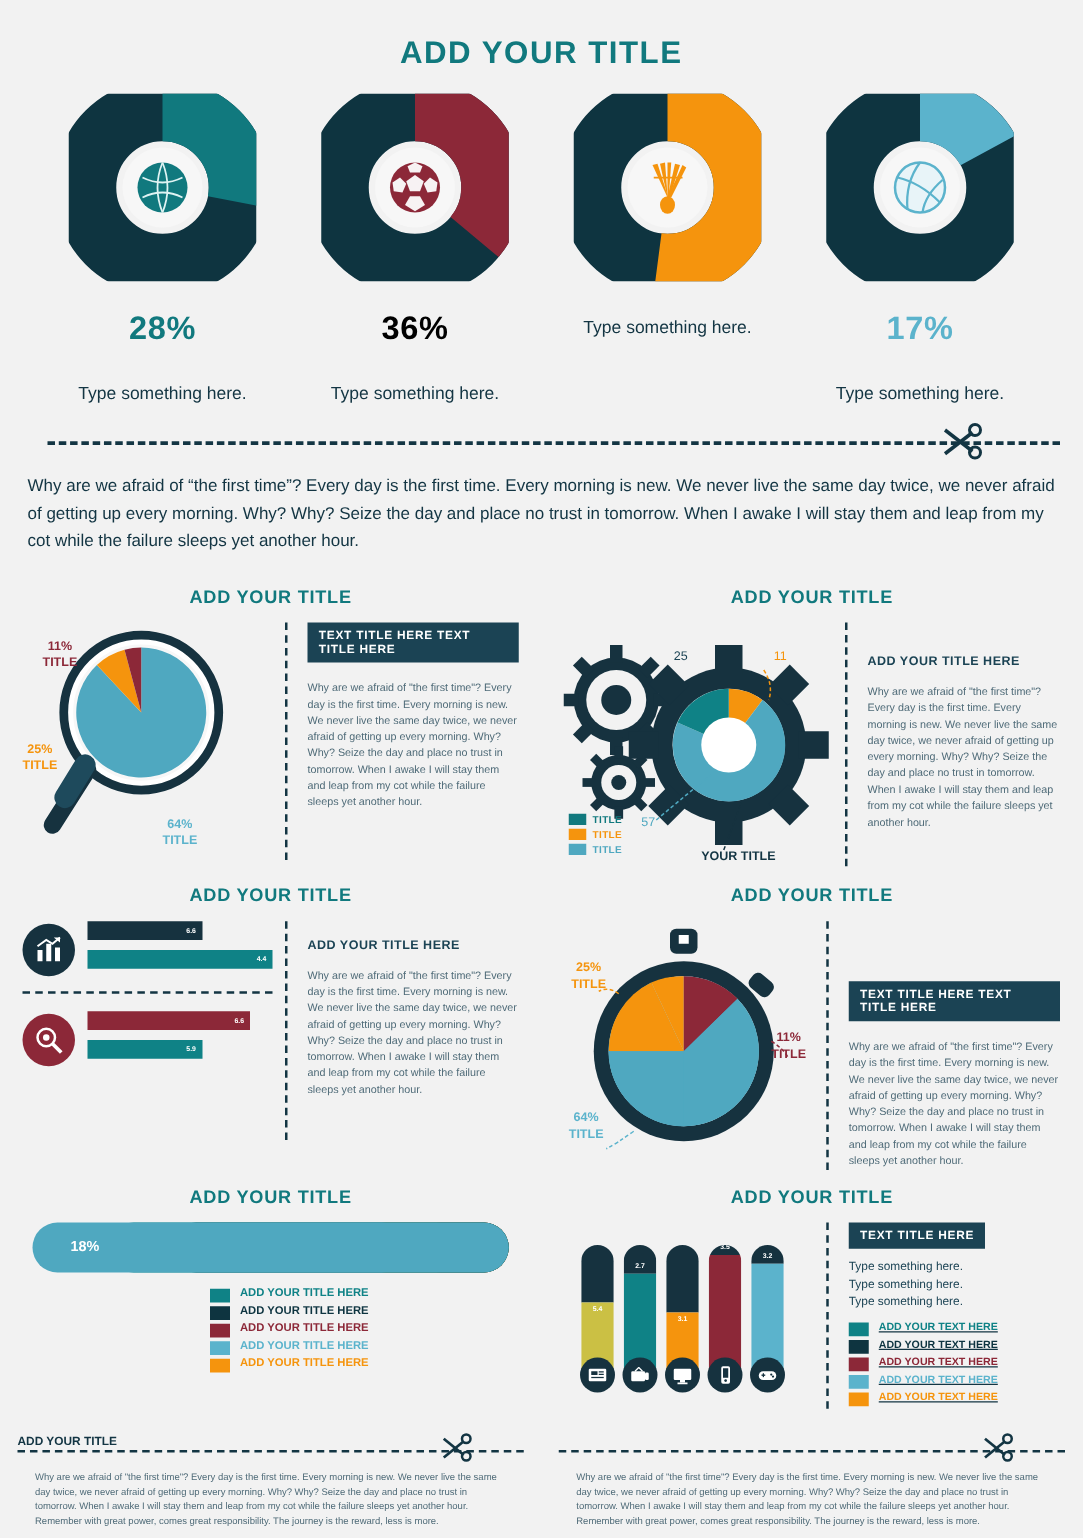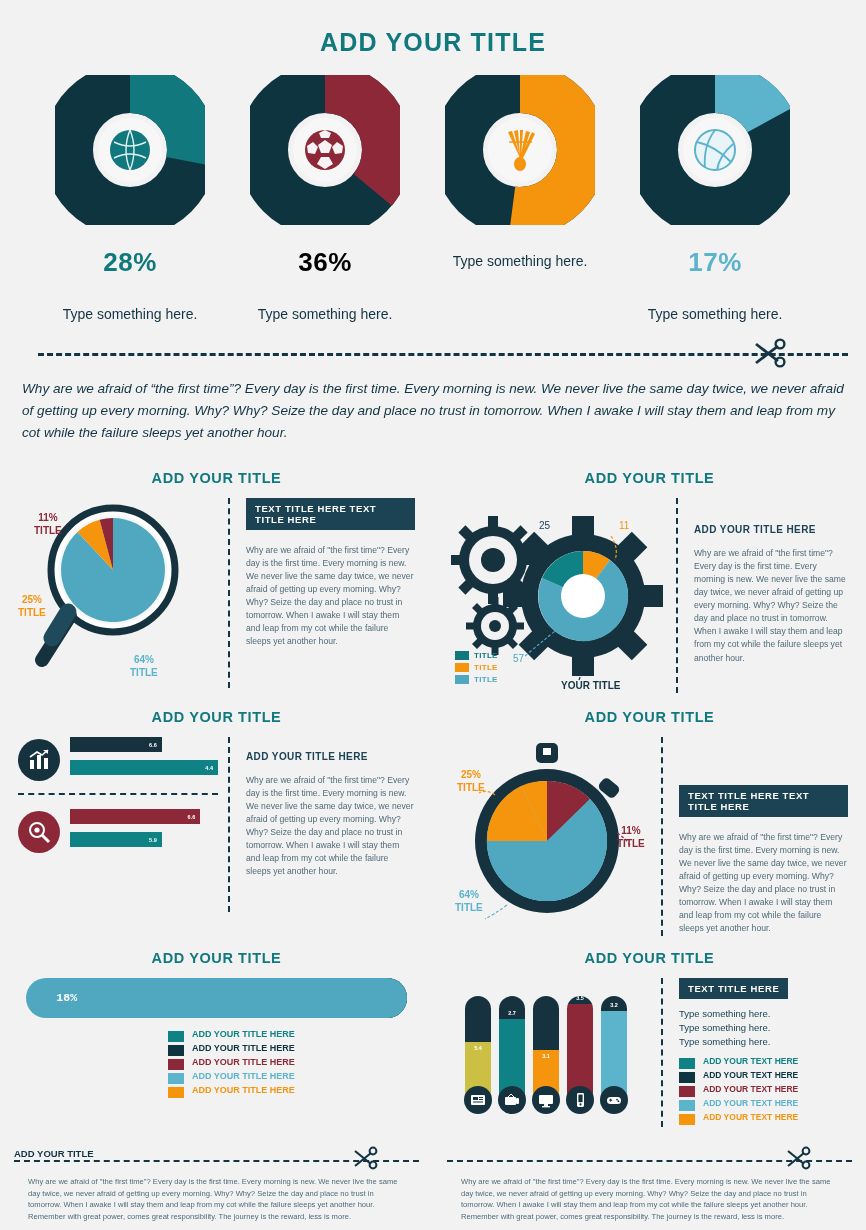--- a/index.html
+++ b/index.html
@@ -18,21 +18,21 @@
     text-align: center;
     font-size: 25px;
     font-weight: bold;
     letter-spacing: 1.2px;
     color: #11797e;
     padding-top: 28px;
   }
 
   
   .donut-row {
-    display: flex; justify-content: flex-start;
+    display: flex; justify-content: space-between;
     padding: 18px 40px 0 40px;
     gap: 15px;
   }
   .donut-cell { width: 180px; text-align: center; }
   .donut-wrap { position: relative; width: 150px; height: 150px; margin: 0 auto; }
   .donut-wrap svg { display: block; }
   .donut-icon {
     position: absolute; left: 50%; top: 50%;
     transform: translate(-50%,-50%);
     width: 64px; height: 64px;
@@ -62,21 +62,20 @@
     position: absolute; top: -6px; right: 60px;
     color: #133543;
   }
 
   
   .intro-para {
     margin: 14px 22px 0 22px;
     font-size: 13.6px;
     line-height: 1.62;
     color: #133543;
-    font-style: italic;
   }
 
   
   .panels { margin-top: 26px; }
   .panel-row { display: flex; }
   .panel { width: 433px; padding: 0 18px; position: relative; }
   .panel-title {
     text-align: center;
     font-size: 14.5px; font-weight: bold;
     color: #11797e; letter-spacing: .6px;
@@ -152,21 +151,21 @@
     border-top: 2px dashed #133543;
     margin: 10px 0 14px 0;
   }
 
   
   .sw-wrap { position: relative; width: 200px; height: 190px; }
 
   
   .stack-panel { width: 433px; padding: 0 18px; }
   .stack-bar {
-    position: relative; height: 40px; margin: 6px 8px 0 8px; font-family: Liberation Mono, monospace;
+    position: relative; height: 40px; margin: 6px 8px 0 8px;
   }
   .seg {
     position: absolute; top: 0; height: 40px;
     border-radius: 20px;
     display: flex; align-items: center; justify-content: center;
     color: #fff; font-size: 11.5px; font-weight: bold;
   }
   .stack-legend {
     margin: 12px 0 0 150px;
   }
@@ -693,21 +692,21 @@
               </div>
             </div>
           <div class="vdash" style="min-height:135px;"></div>
           <div class="panel-right">
             <div class="badge" style="margin-bottom:8px;">TEXT TITLE HERE</div>
             <div id="vbar-lines">
                 <div style="font-size: 9.5px; color: rgb(27, 67, 84); line-height: 1.5;">Type something here.</div>
                 <div style="font-size: 9.5px; color: rgb(27, 67, 84); line-height: 1.5;">Type something here.</div>
                 <div style="font-size: 9.5px; color: rgb(27, 67, 84); line-height: 1.5;">Type something here.</div>
               </div>
-            <div id="vbar-legend" style="margin-top:8px;">
+            <div id="vbar-legend" style="margin-top:8px;text-decoration:underline;">
                 <div class="sl-row">
                   <span class="sl-sw" style="background:#0f8286"></span>
                    <span class="sl-tx" style="color:#0f8286;font-size:8.5px">ADD YOUR TEXT HERE</span>
                 </div>
                 <div class="sl-row">
                   <span class="sl-sw" style="background:#0e3440"></span>
                    <span class="sl-tx" style="color:#0e3440;font-size:8.5px">ADD YOUR TEXT HERE</span>
                 </div>
                 <div class="sl-row">
                   <span class="sl-sw" style="background:#8c2838"></span>

